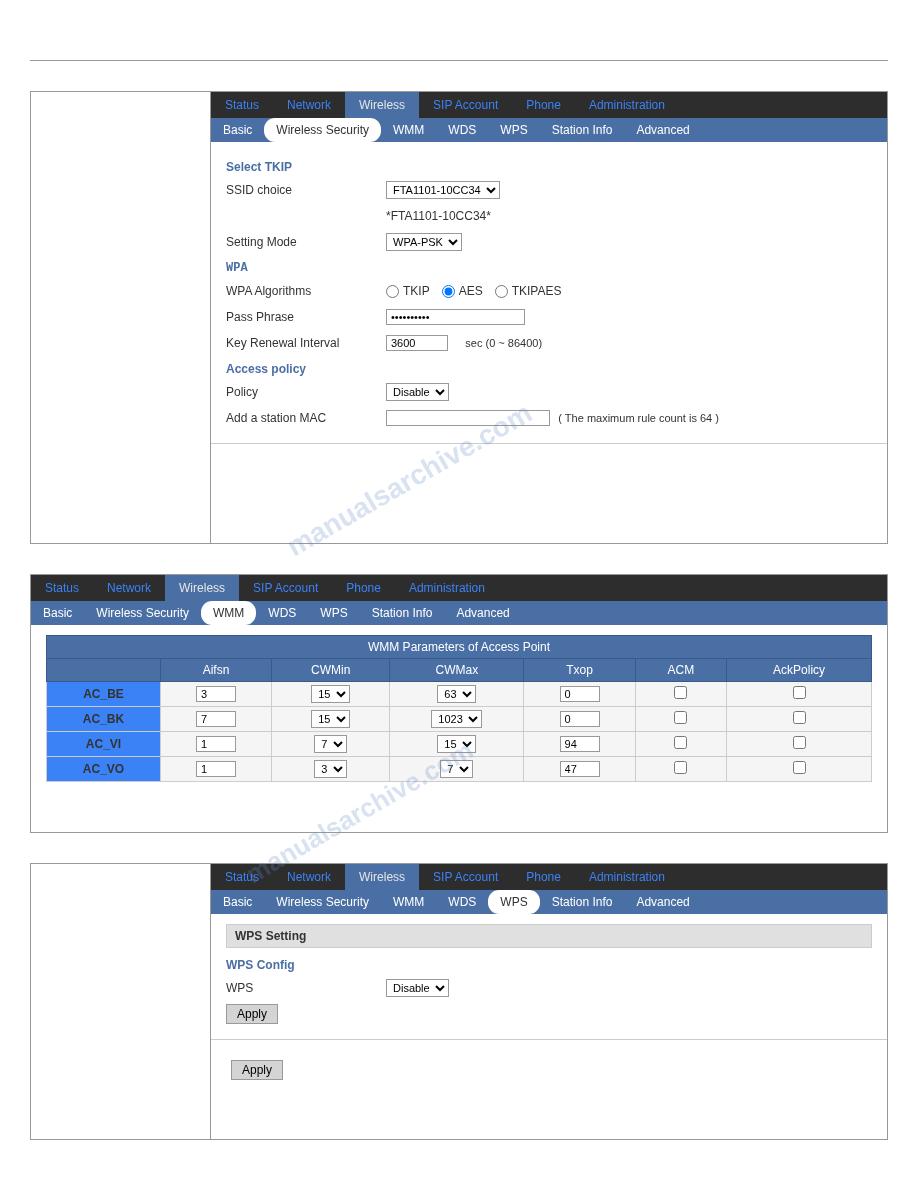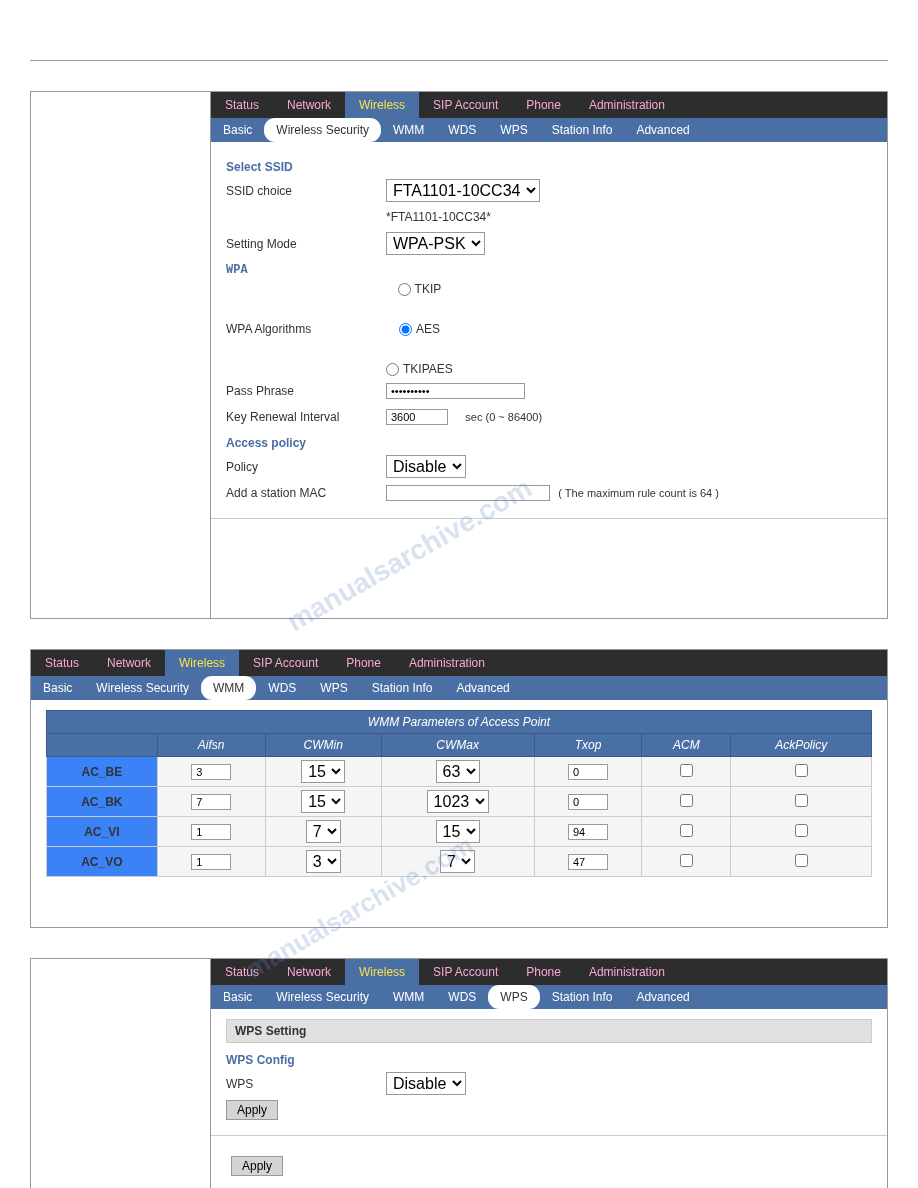--- a/index.html
+++ b/index.html
@@ -40,30 +40,30 @@
 
     
     .nav-bar {
       background: #2d2d2d;
       display: flex;
       align-items: center;
       padding: 0;
     }
 
     .nav-item {
-      color: #f9a8d4;
+      color: #3b82f6;
       padding: 6px 14px;
       font-size: 12px;
       cursor: pointer;
       white-space: nowrap;
     }
 
     .nav-item.active {
       background: #4a6fa5;
-      color: #fde047;
+      color: #e5e5e5;
     }
 
     
     .sub-nav-bar {
       background: #4a6fa5;
       display: flex;
       align-items: center;
       padding: 0;
     }
 
@@ -115,42 +115,41 @@
       font-size: 12px;
       color: #333;
     }
 
     .form-value {
       font-size: 12px;
       color: #333;
     }
 
     select {
-      font-size: 16px;
+      font-size: 11px;
       padding: 1px 2px;
       border: 1px solid #999;
       background: #fff;
     }
 
     input[type="text"], input[type="password"] {
       font-size: 11px;
       padding: 1px 4px;
       border: 1px solid #999;
       background: #fff;
     }
 
     input[type="radio"] {
       margin-right: 2px;
     }
 
     .radio-group {
       display: flex;
       align-items: center;
-      gap: 26px;
-      flex-direction: column;
+      gap: 12px;
     }
 
     .radio-label {
       display: flex;
       align-items: center;
       gap: 2px;
       font-size: 12px;
     }
 
     .wmm-table-container {
@@ -163,21 +162,20 @@
       font-size: 12px;
     }
 
     table.wmm-table th {
       background: #4a6fa5;
       color: #fff;
       text-align: center;
       padding: 4px 8px;
       border: 1px solid #3a5a8a;
       font-weight: normal;
-      font-style: italic;
     }
 
     table.wmm-table td {
       text-align: center;
       padding: 3px 6px;
       border: 1px solid #ccc;
       background: #f5f5f5;
     }
 
     table.wmm-table td:first-child {
@@ -246,21 +244,21 @@
       <div class="sub-nav-item active">Wireless Security</div>
       <div class="sub-nav-item">WMM</div>
       <div class="sub-nav-item">WDS</div>
       <div class="sub-nav-item">WPS</div>
       <div class="sub-nav-item">Station Info</div>
       <div class="sub-nav-item">Advanced</div>
     </div>
 
     <div class="content-area">
 
-      <div class="subsection-title">Select SSID</div>
+      <div class="subsection-title">Select TKIP</div>
 
       <div class="form-row">
         <div class="form-label">SSID choice</div>
         <div class="form-value">
           <select>
             <option>FTA1101-10CC34</option>
           </select>
         </div>
       </div>
       <div class="form-row">

